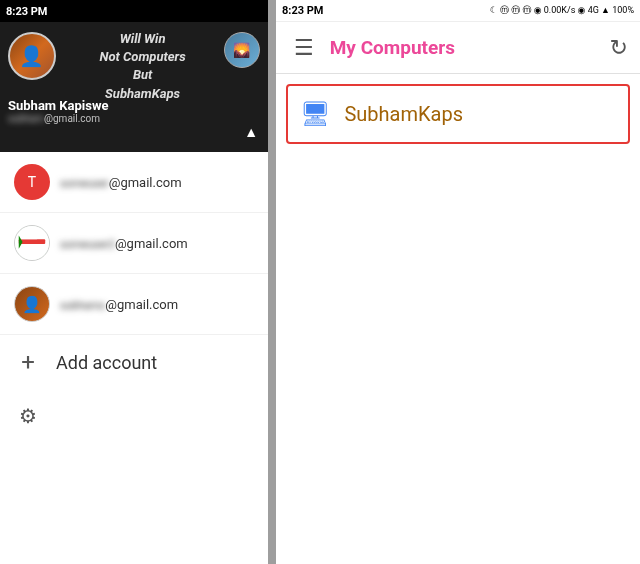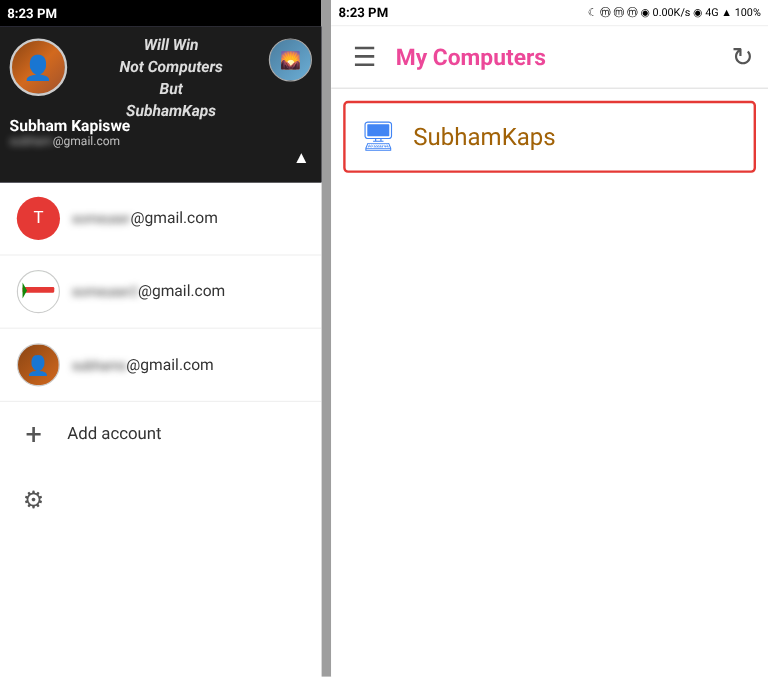--- a/index.html
+++ b/index.html
@@ -163,21 +163,21 @@
     .action-icon {
       width: 28px;
       height: 28px;
       display: flex;
       align-items: center;
       justify-content: center;
       color: #555;
       font-size: 20px;
     }
     .action-label {
-      font-size: 14px;
+      font-size: 18px;
       color: #333;
     }
 
     
     .divider-panel {
       width: 8px;
       background: #9e9e9e;
       height: 564px;
       flex-shrink: 0;
     }

